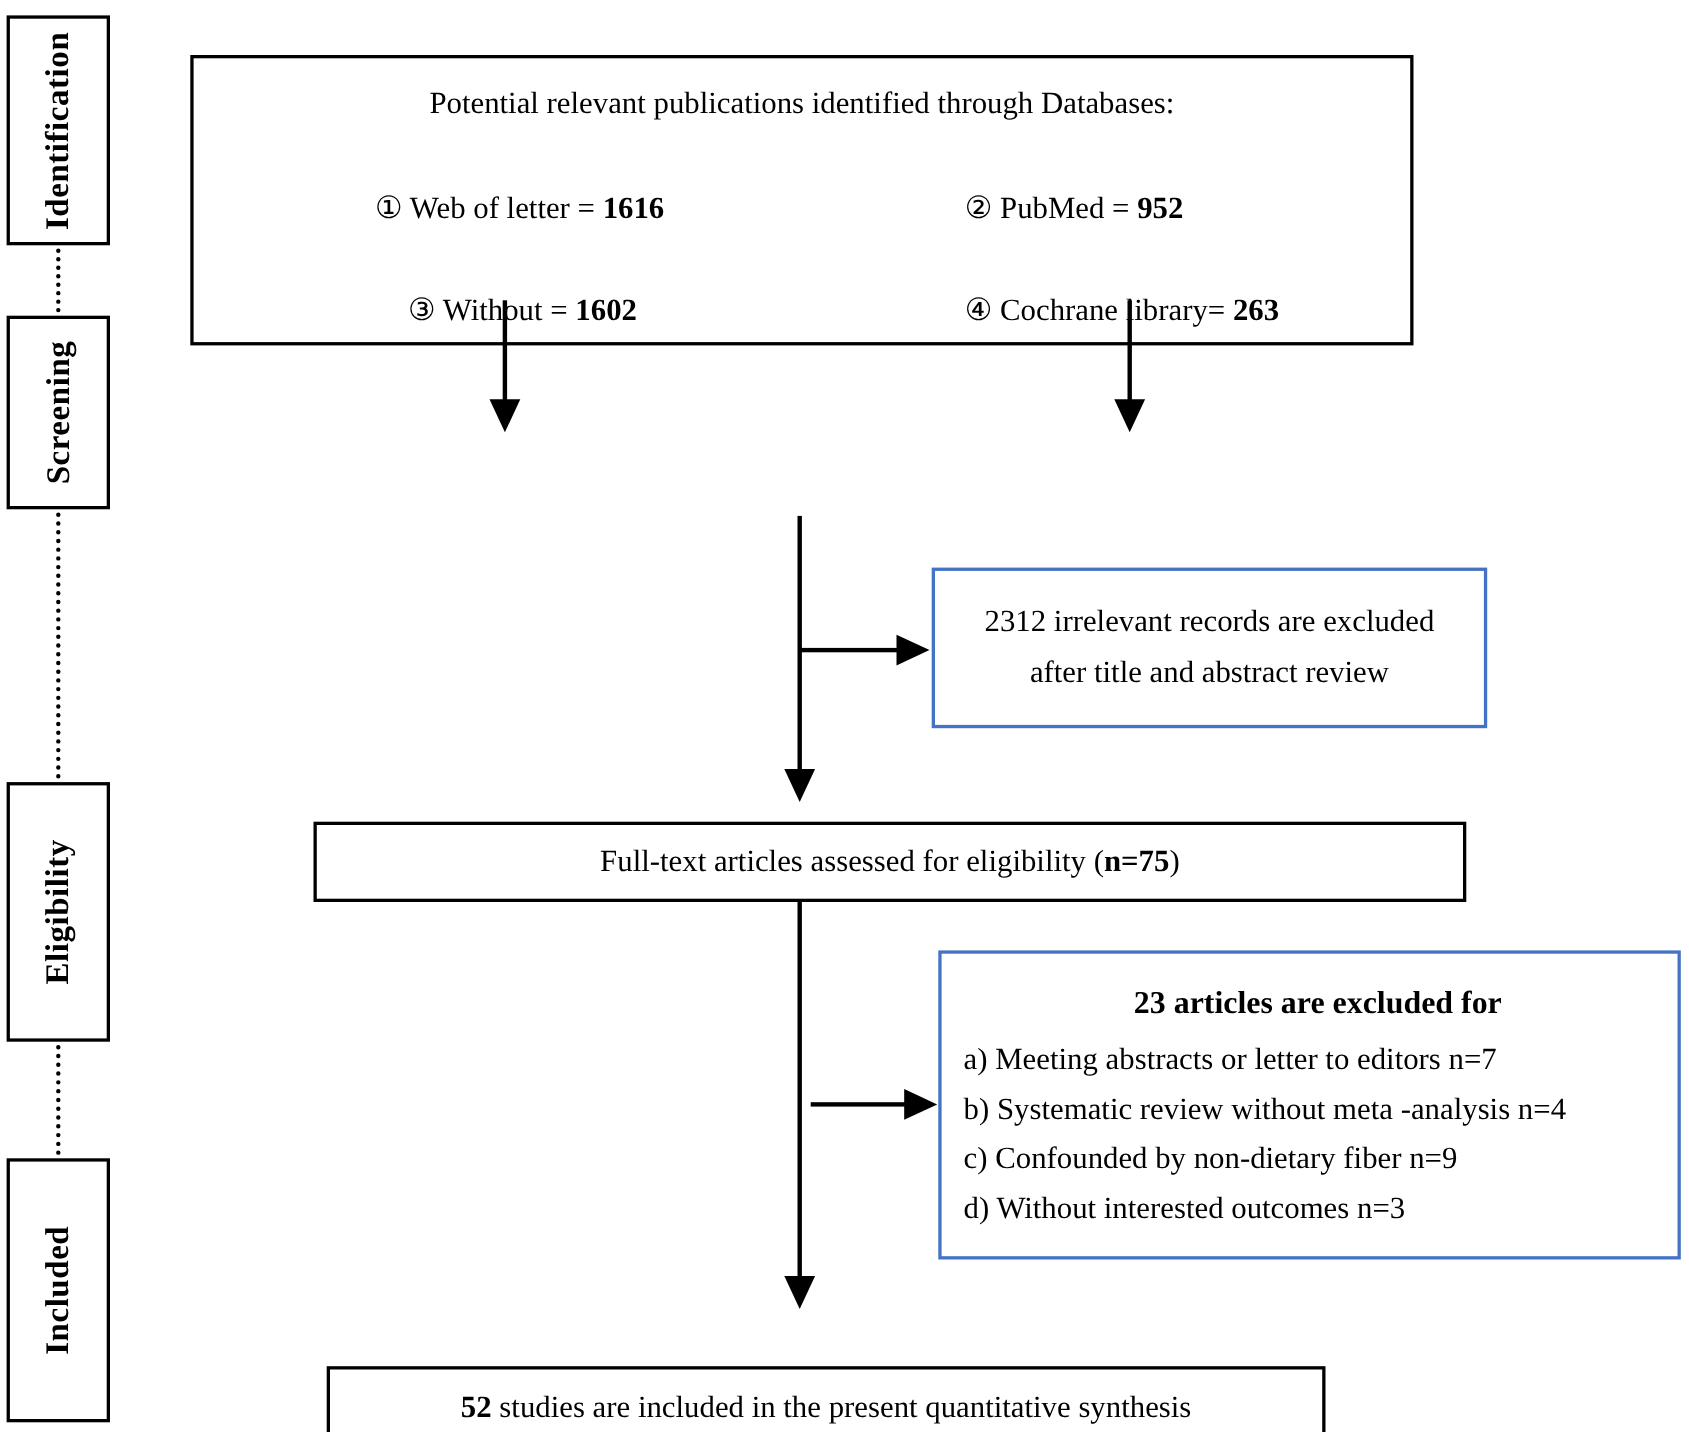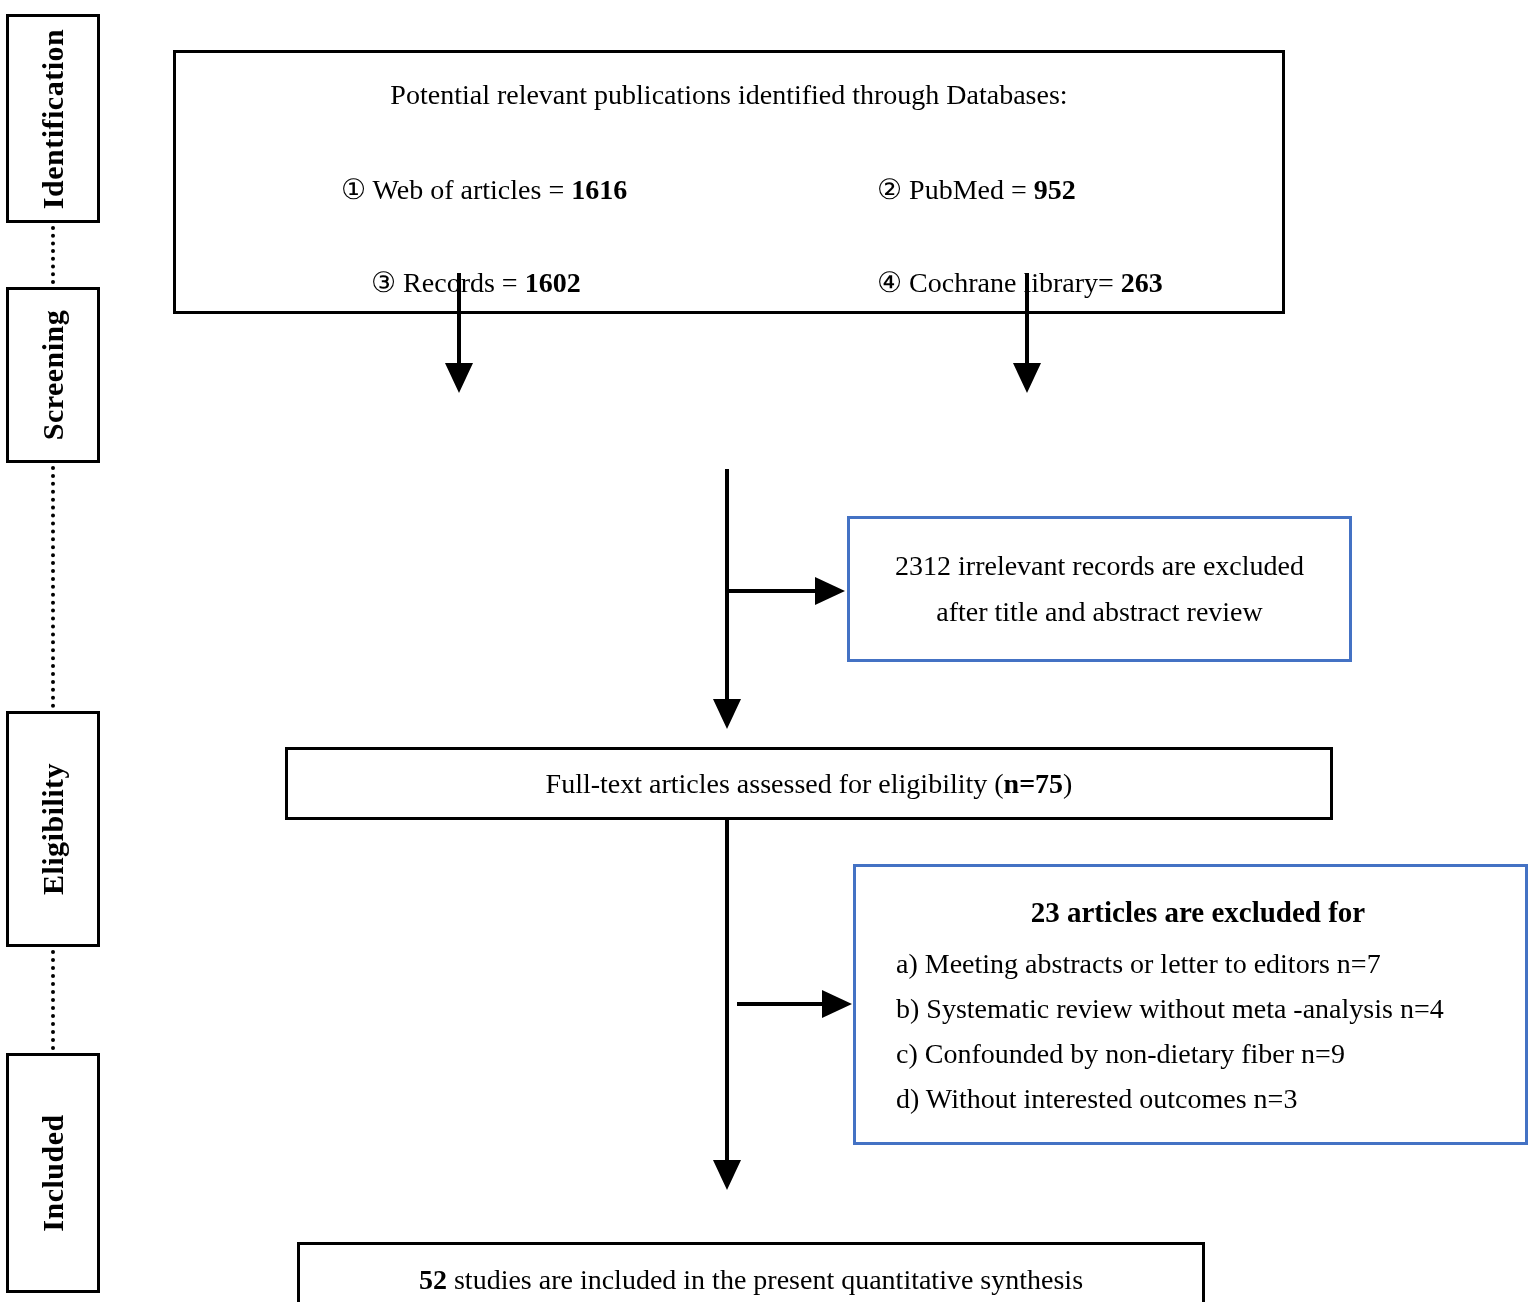--- a/index.html
+++ b/index.html
@@ -59,21 +59,21 @@
     border-left:30px solid #000;
   }
   .twolines{
     display:flex;flex-direction:column;align-items:center;justify-content:center;
     text-align:center;font-size:28px;line-height:46px;
   }
   .excl2-heading{
     margin-top:26px;text-align:center;
     font-weight:bold;font-size:29px;line-height:38px;margin-left:15px;
   }
-  .excl2-items{margin-top:10px;padding-left:40px;font-size:28px;}
+  .excl2-items{margin-top:10px;padding-left:20px;font-size:28px;}
   .excl2-items div{line-height:45px;white-space:nowrap;}
   b{font-weight:bold;}
 </style>
 </head>
 <body>
 
 <div class="canvas">
 
   <div class="stage-box" style="top:14px;height:209px;">
     <span class="stage-label">Identification</span>
@@ -87,27 +87,27 @@
     <span class="stage-label">Eligibility</span>
   </div>
   <div class="dotted-connector" style="top:950px;height:100px;"></div>
   <div class="stage-box" style="top:1053px;height:240px;">
     <span class="stage-label">Included</span>
   </div>
 
   <div class="box" style="left:173px;top:6px;width:1112px;height:264px;margin-top:44px;">
     <div class="box-title">Potential relevant publications identified through Databases:</div>
     <div class="source" style="left:165px;top:119px;">
-      <span>①</span><span> Web of articles = </span><b>1616</b>
+      <span>①</span><span> Web of letter = </span><b>1616</b>
     </div>
     <div class="source" style="left:701px;top:119px;">
       <span>②</span><span> PubMed = </span><b>952</b>
     </div>
     <div class="source" style="left:195px;top:212px;">
-      <span>③</span><span> Records = </span><b>1602</b>
+      <span>③</span><span> Without = </span><b>1602</b>
     </div>
     <div class="source" style="left:701px;top:212px;">
       <span>④</span><span> Cochrane library= </span><b>263</b>
     </div>
   </div>
 
   <div class="vshaft" style="left:457px;top:273px;width:4px;height:92px;"></div>
   <div class="head-down" style="left:445px;top:363px;"></div>
   <div class="vshaft" style="left:1025px;top:273px;width:4px;height:92px;"></div>
   <div class="head-down" style="left:1013px;top:363px;"></div>

